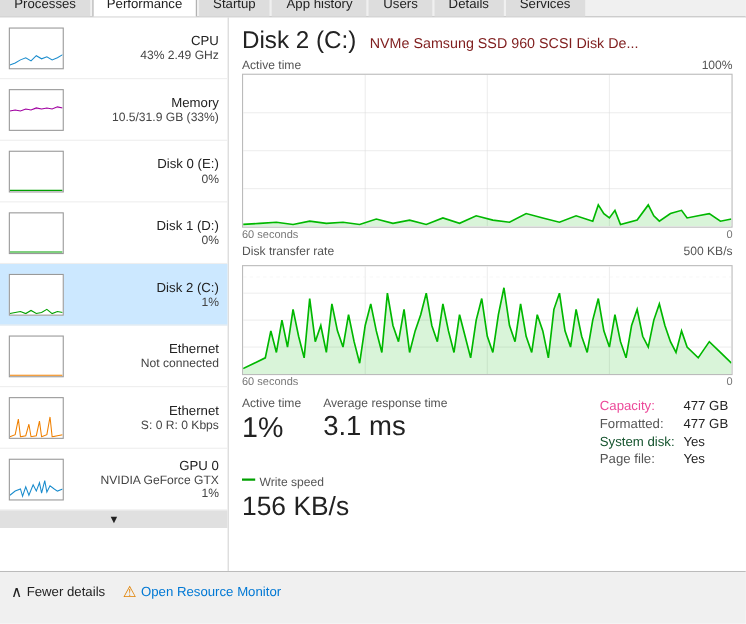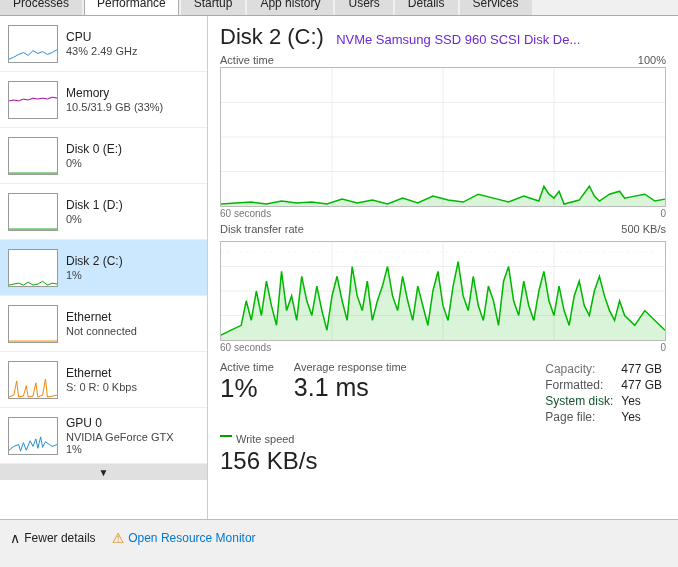--- a/index.html
+++ b/index.html
@@ -58,41 +58,41 @@
     .sidebar-thumb {
       width: 50px;
       height: 38px;
       border: 1px solid #999;
       margin-right: 8px;
       flex-shrink: 0;
       position: relative;
       overflow: hidden;
       background: #fff;
     }
-    .sidebar-info { flex: 1; }
+    .sidebar-info { flex: 1; text-align: right; }
     .sidebar-label { font-size: 12px; font-weight: 500; color: #222; }
     .sidebar-value { font-size: 11px; color: #444; margin-top: 1px; }
 
     
     .right-panel {
       flex: 1;
       padding: 8px 12px;
       background: #fff;
       overflow: hidden;
     }
     .disk-title {
       font-size: 22px;
       font-weight: 300;
       color: #222;
       margin-bottom: 2px;
       line-height: 1.2;
     }
     .disk-title span.disk-subtitle {
       font-size: 13px;
-      color: #6d28d9;
+      color: #7f1d1d;
       font-weight: 400;
     }
 
     
     .chart-container {
       margin-top: 4px;
     }
     .chart-label-row {
       display: flex;
       justify-content: space-between;
@@ -353,21 +353,21 @@
         <div style="font-size:26px; font-weight:300;">1%</div>
       </div>
       <div style="margin-right:20px;">
         <div class="stat-label">Average response time</div>
         <div style="font-size:25px; font-weight:300;">3.1 ms</div>
       </div>
       <div style="margin-left:auto;">
         <table style="font-size:12px; border-collapse:collapse;">
           <tbody>
               <tr>
-            <td style="color:#737373; padding:1px 4px;">Capacity:</td>
+            <td style="color:#ec4899; padding:1px 4px;">Capacity:</td>
             <td style="font-weight:500; padding:1px 4px;">477 GB</td>
           </tr>
           <tr>
             <td style="color:#555; padding:1px 4px;">Formatted:</td>
             <td style="font-weight:500; padding:1px 4px;">477 GB</td>
           </tr>
           <tr>
             <td style="color:#14532d; padding:1px 4px;">System disk:</td>
             <td style="font-weight:500; padding:1px 4px;">Yes</td>
           </tr>

